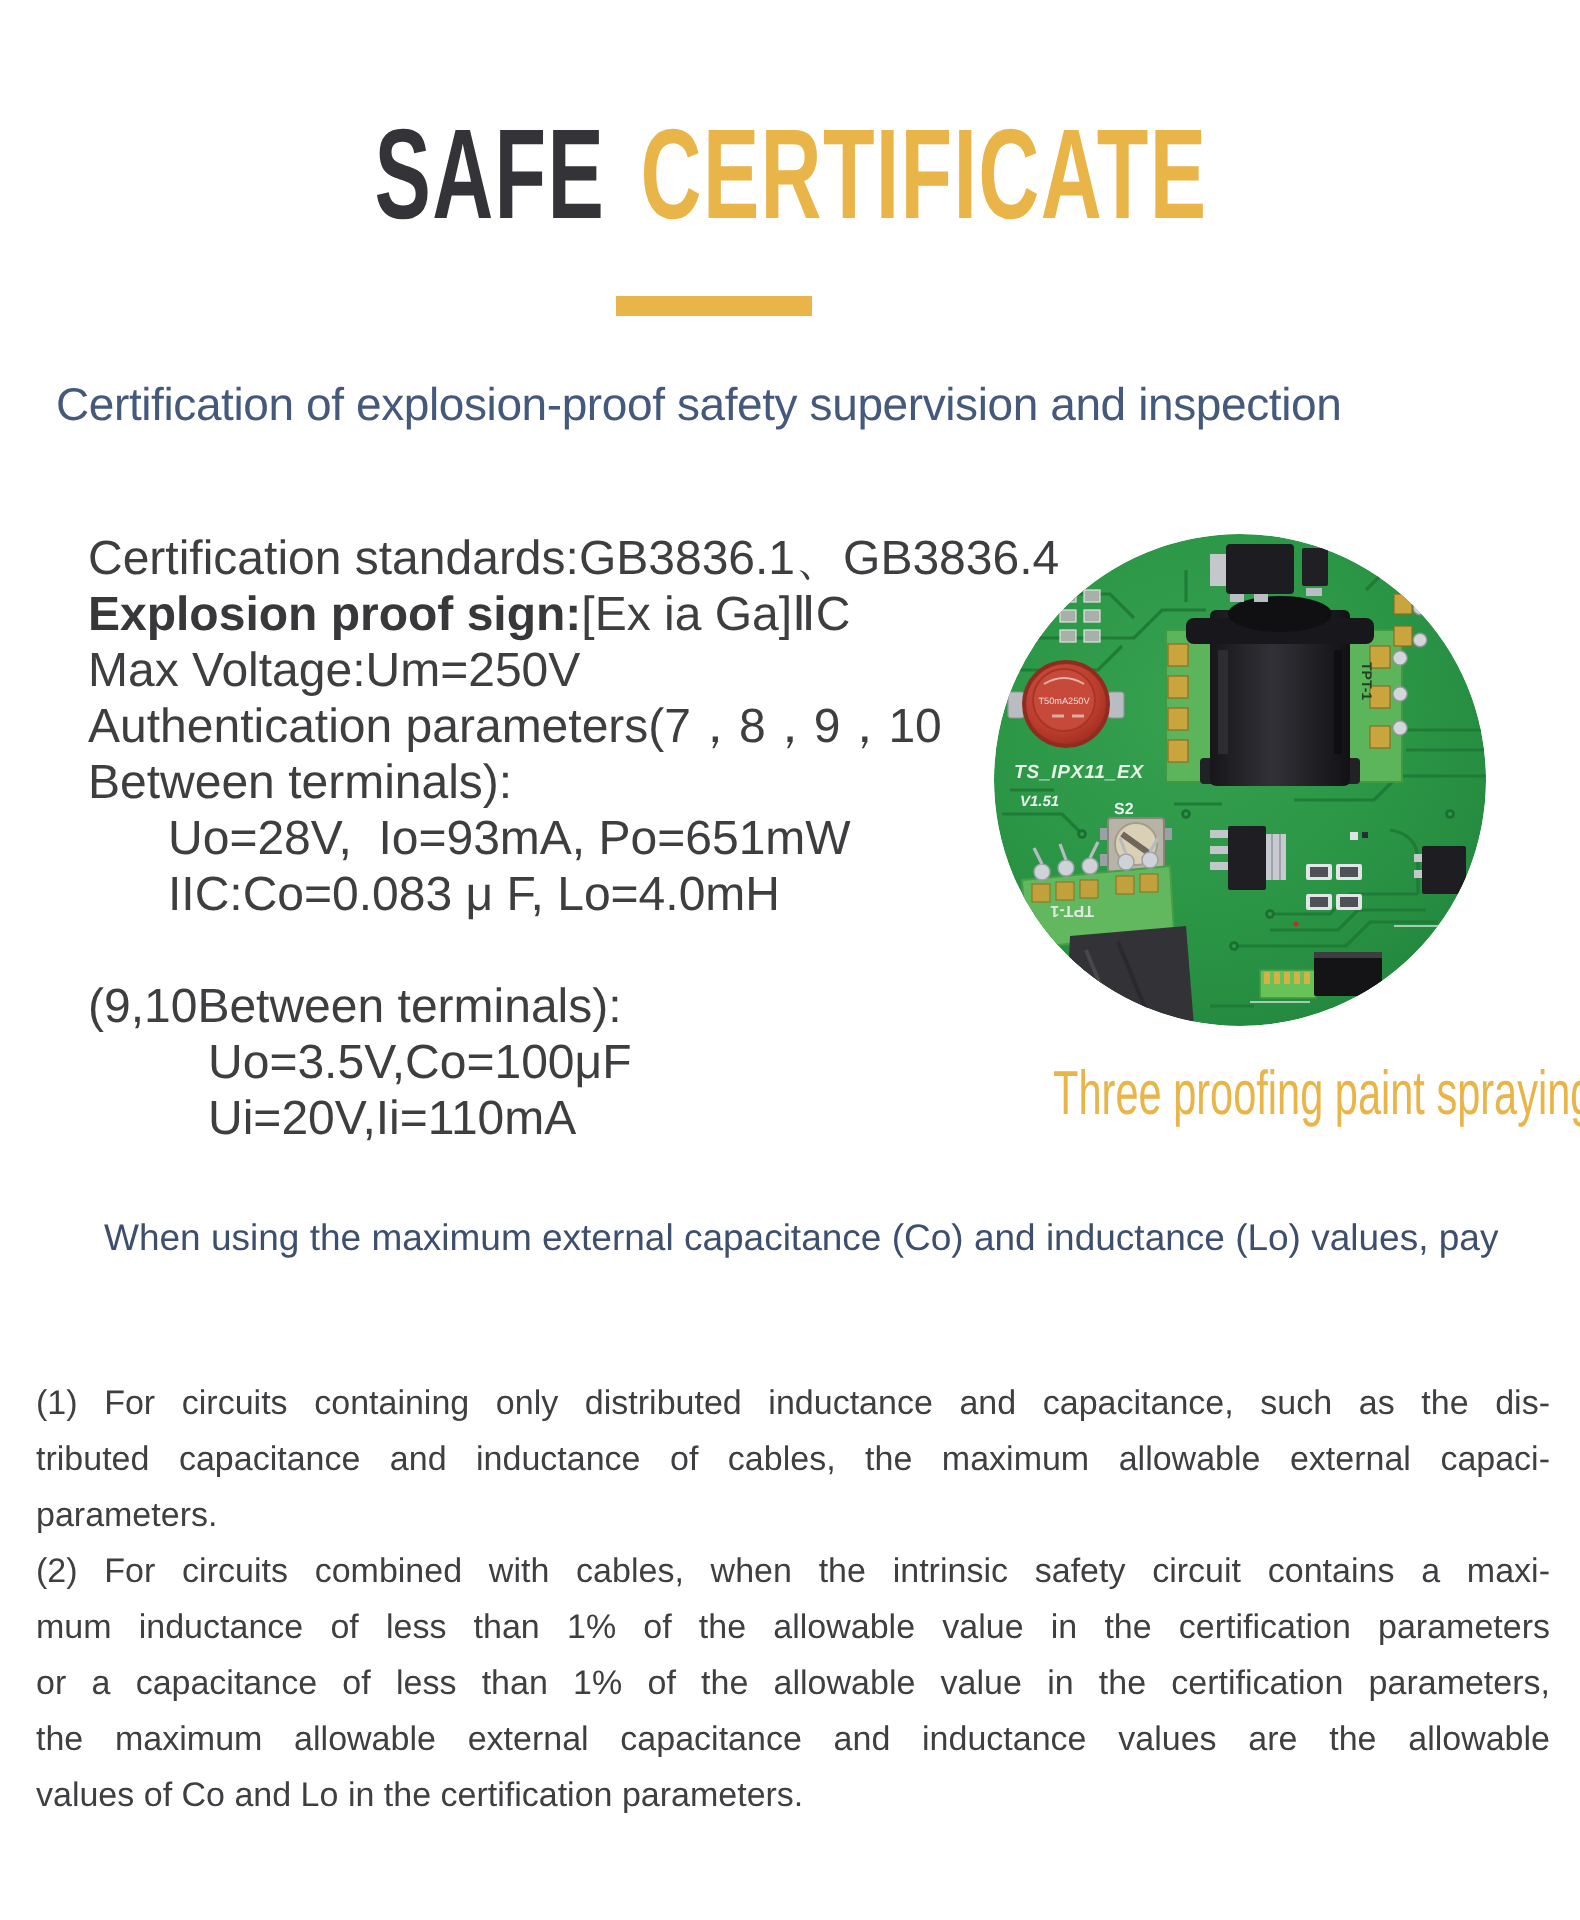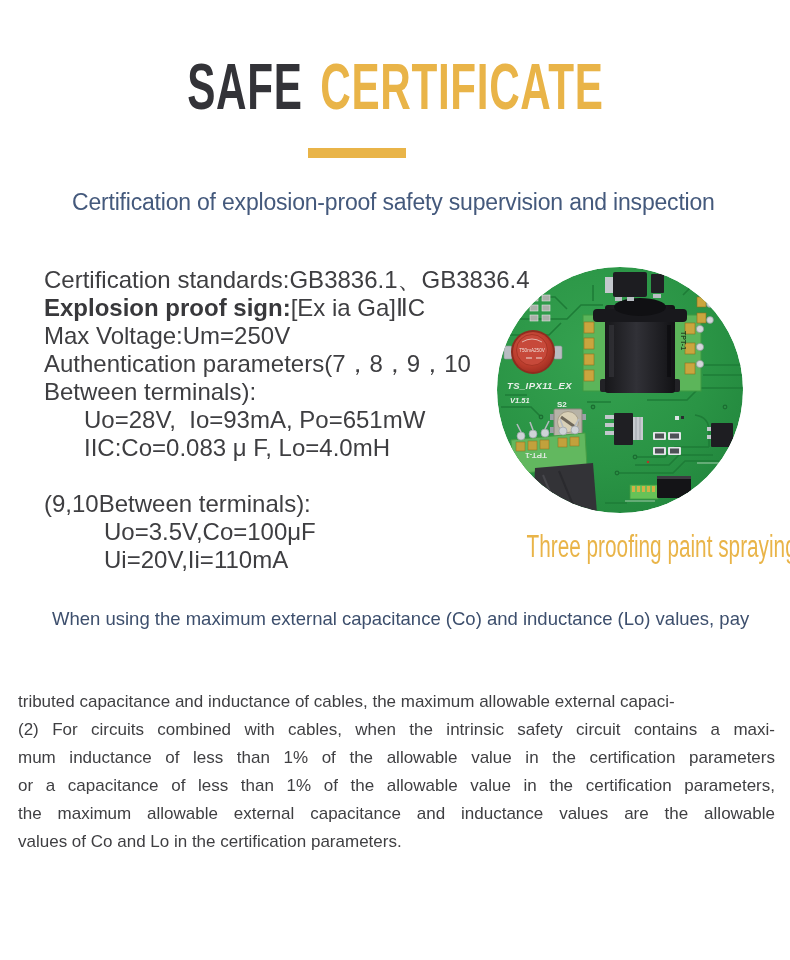--- a/index.html
+++ b/index.html
@@ -21,21 +21,21 @@
   .title-gold { color:#e9b448; margin-left:0.42em; }
   .title-bar {
     position:absolute; top:148px; left:308px; width:98px; height:10px;
     background:#e9b448;
   }
   
   .heading {
     position:absolute; top:178px; left:28px; width:741px;
     font-size:23px; line-height:48px; color:#44597c; letter-spacing:-0.2px;
   }
-  .heading .hline { white-space:nowrap; text-align:justify; text-align-last:justify;margin-left:44px; }
+  .heading .hline { white-space:nowrap; text-align:justify; text-align-last:justify; }
   .heading .hline:last-child { text-align-last:left; }
   
   .specs {
     position:absolute; top:266px; left:44px; width:450px;
     font-size:24px; line-height:28px; color:#3e3e41;
   }
   .spec-line { white-space:pre; min-height:28px; }
   .spec-line b { font-weight:bold; color:#38383b; }
   
   .pcb {
@@ -338,21 +338,23 @@
   </div>
 
   <div class="intro para">
 
   <div class="pline">When using the maximum external capacitance (Co) and inductance (Lo) values, pay</div>
     </div>
 
   <div class="body-paras">
     <div class="para">
 
+    <div class="pline">(1) For circuits containing only distributed inductance and capacitance, such as the dis-</div>
         <div class="pline">tributed capacitance and inductance of cables, the maximum allowable external capaci-</div>
+        <div class="pline">parameters.</div>
       </div>
     <div class="para">
 
     <div class="pline">(2) For circuits combined with cables, when the intrinsic safety circuit contains a maxi-</div>
         <div class="pline">mum inductance of less than 1% of the allowable value in the certification parameters</div>
         <div class="pline">or a capacitance of less than 1% of the allowable value in the certification parameters,</div>
         <div class="pline">the maximum allowable external capacitance and inductance values are the allowable</div>
         <div class="pline">values of Co and Lo in the certification parameters.</div>
       </div>
   </div>

